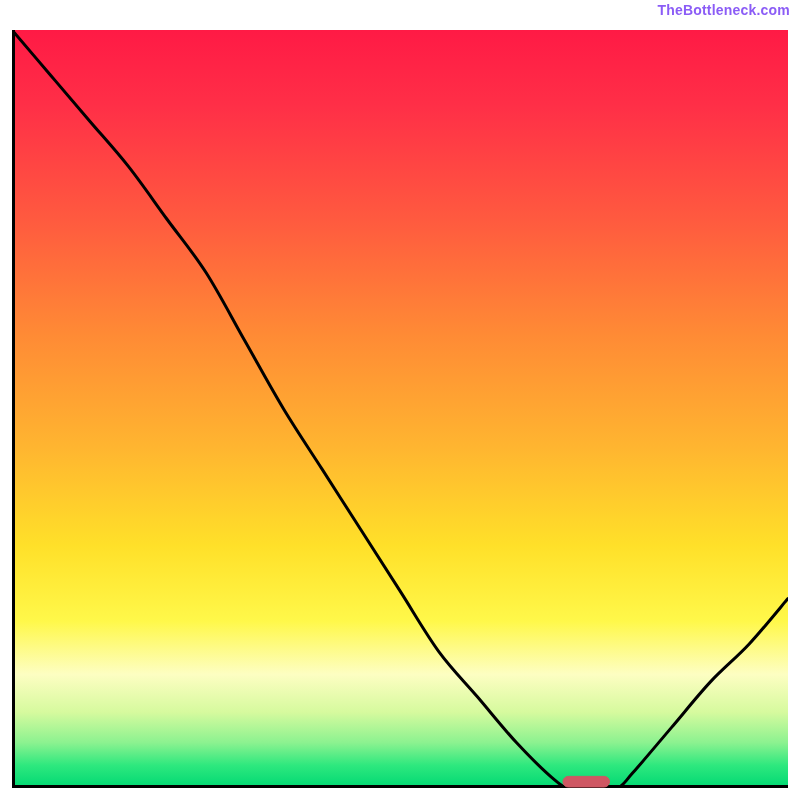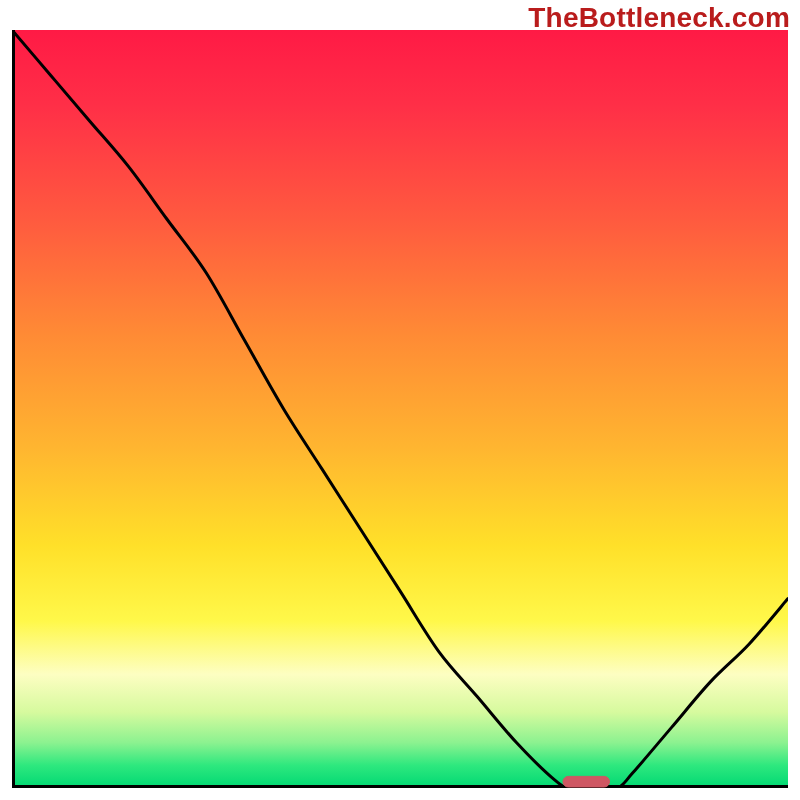--- a/index.html
+++ b/index.html
@@ -13,23 +13,23 @@
   }
   #frame {
     position: relative;
     width: 800px;
     height: 800px;
   }
   #watermark {
     position: absolute;
     top: 2px;
     right: 10px;
-    font-size: 28px;
+    font-size: 14px;
     font-weight: 600;
-    color: #b91c1c;
+    color: #8b5cf6;
     letter-spacing: 0.2px;
   }
   
   #plot {
     position: absolute;
     left: 12px;
     top: 30px;
     width: 776px;
     height: 758px;
     box-sizing: border-box;

